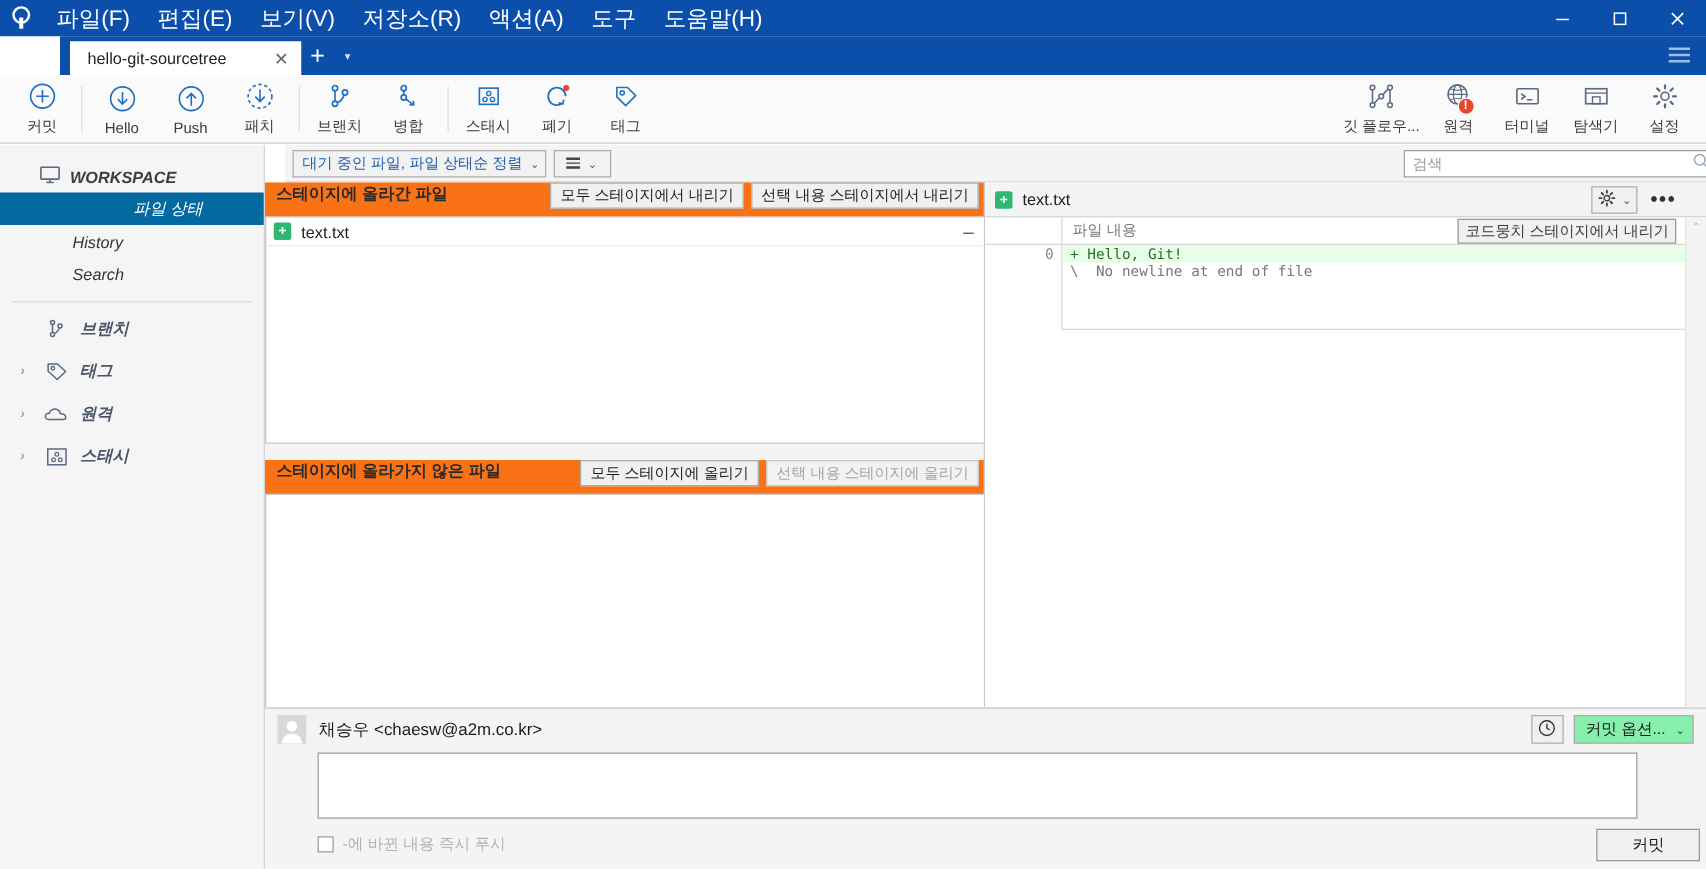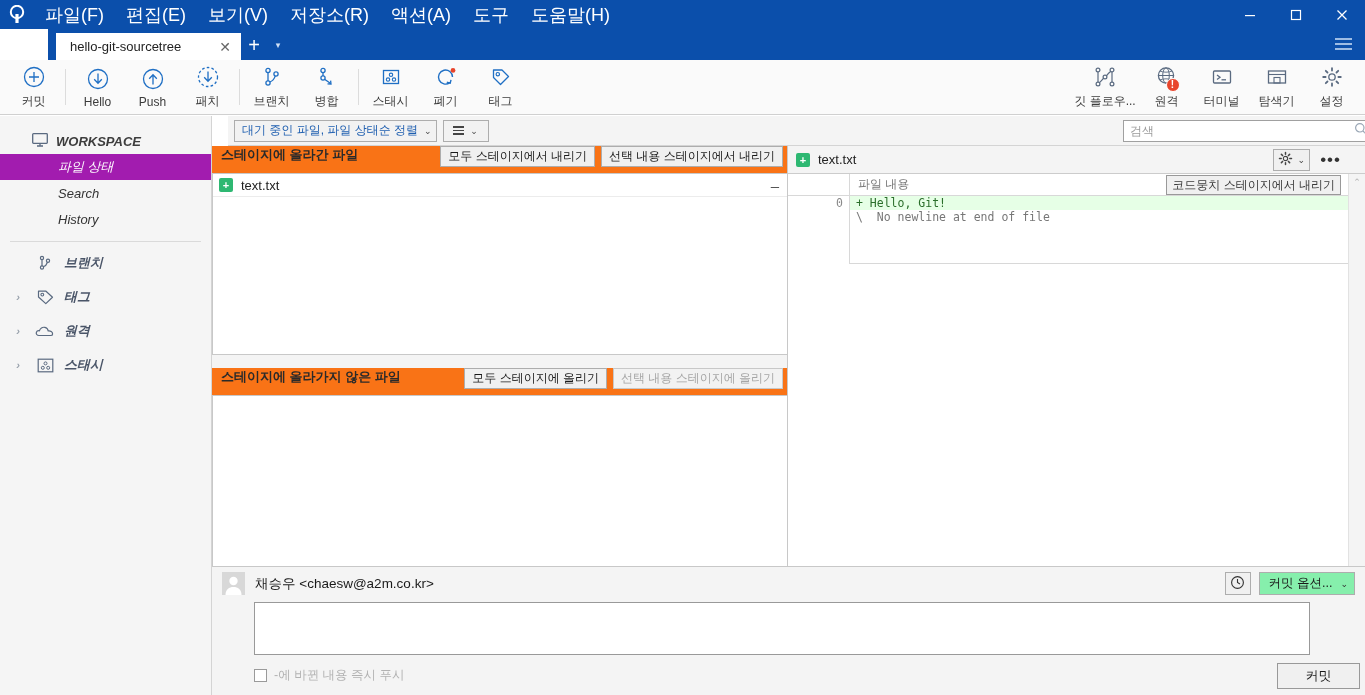--- a/index.html
+++ b/index.html
@@ -93,21 +93,21 @@
   }
   .sb-header {
     display: flex; align-items: center; gap: 8px; height: 26px;
     padding-left: 32px; margin-top: 12px; color: #3d3d3d;
     font-size: 13px; font-weight: bold;
   }
   .sb-item {
     height: 26px; display: flex; align-items: center; padding-left: 58px;
     font-size: 13px; color: #333; cursor: pointer;
   }
-  .sb-item.selected { background: #a21caf; color: #ffffff; }
+  .sb-item.selected { background: #0369a1; color: #ffffff; justify-content: center; }
   .sb-divider { height: 1px; background: #dadada; margin: 9px 10px 4px 10px; }
   .sb-group {
     height: 34px; display: flex; align-items: center; gap: 8px;
     padding-left: 10px; font-size: 13px; font-weight: bold; color: #4a5568;
     cursor: pointer;
   }
   .sb-arrow { width: 16px; display: flex; align-items: center; justify-content: center; color: #9aa3ad; font-size: 11px; }
   .sb-arrow.blank { visibility: hidden; }
   .sb-gico { width: 22px; display: flex; align-items: center; justify-content: center; }
 
@@ -511,24 +511,24 @@
           <path d="M5 13 H11 M8 10.3 V13" stroke="#5a6a80" stroke-width="1.3"></path>
         </svg>
       </span>
       <span>WORKSPACE</span>
     </div>
 
     <div class="sb-item selected">
       <span>파일 상태</span>
     </div>
     <div class="sb-item">
+      <span>History</span>
+    </div>
+    <div class="sb-item">
       <span>Search</span>
-    </div>
-    <div class="sb-item">
-      <span>History</span>
     </div>
 
     <div class="sb-divider"></div>
 
     <div class="sb-group">
       <span class="sb-arrow blank">›</span>
       <span class="sb-gico">
         <svg width="18" height="18" viewBox="0 0 18 18">
           <circle cx="6" cy="4" r="1.6" fill="none" stroke="#5a6a80" stroke-width="1.2"></circle>
           <circle cx="6" cy="13.5" r="1.6" fill="none" stroke="#5a6a80" stroke-width="1.2"></circle>

